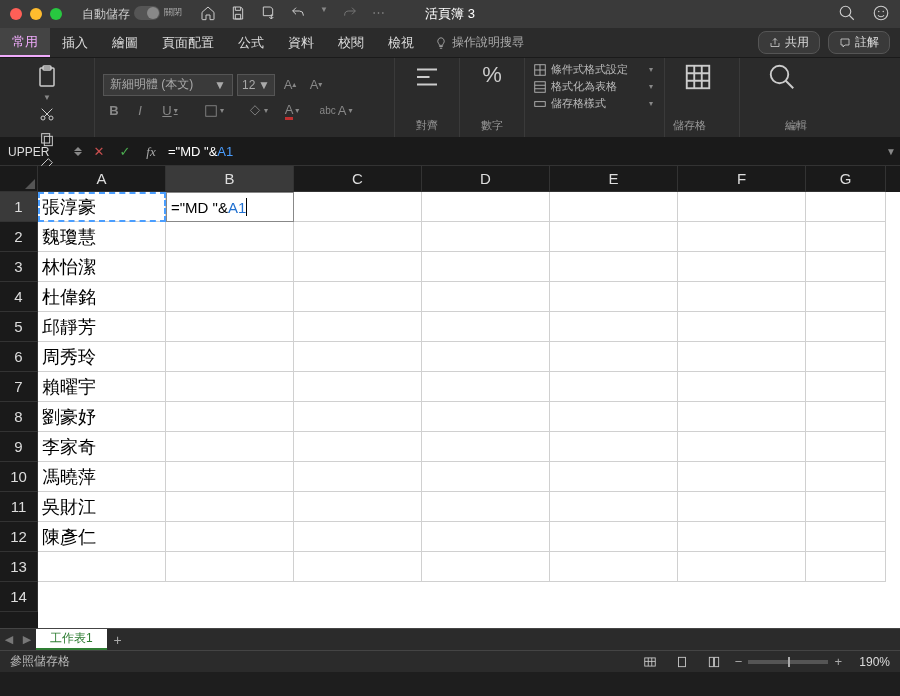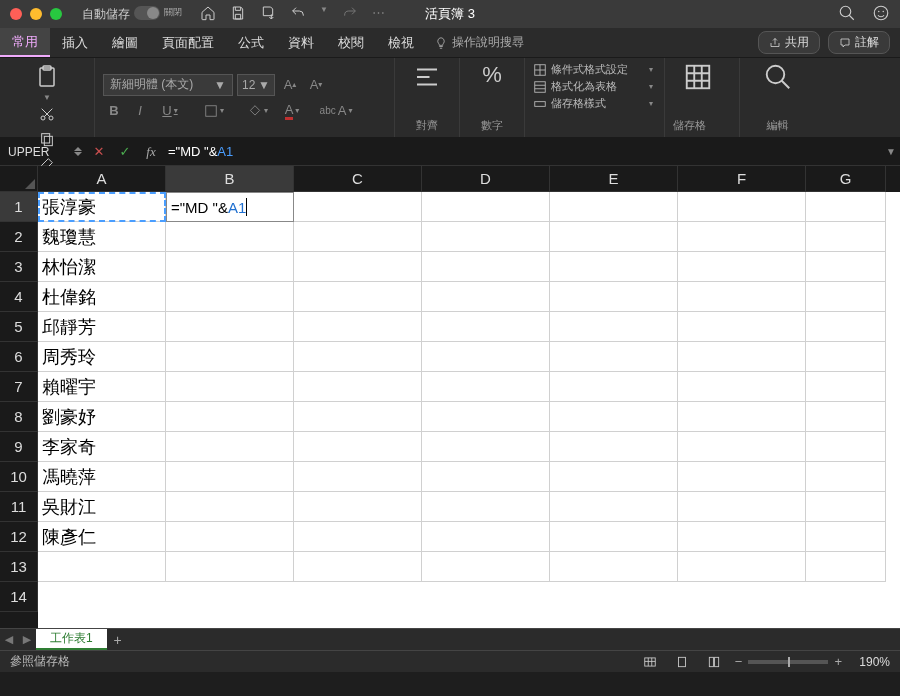--- a/index.html
+++ b/index.html
@@ -301,21 +301,21 @@
   </div>
   <div class="group" style="width:75px;align-items:flex-start">
     <div class="bigicon">
       <svg viewBox="0 0 24 24">
           <rect x="3" y="3" width="18" height="18"></rect>
           <path d="M3 9h18 M3 15h18 M9 3v18 M15 3v18"></path>
         </svg>
     </div>
     <div class="label">儲存格</div>
   </div>
-  <div class="group" style="width:75px;align-items:center;border-right:none">
+  <div class="group" style="width:75px;align-items:flex-end;border-right:none">
     <div class="bigicon">
       <svg viewBox="0 0 24 24">
           <circle cx="10" cy="10" r="7"></circle>
           <path d="M15 15l6 6"></path>
         </svg>
     </div>
     <div class="label">編輯</div>
   </div>
 </div>
 

